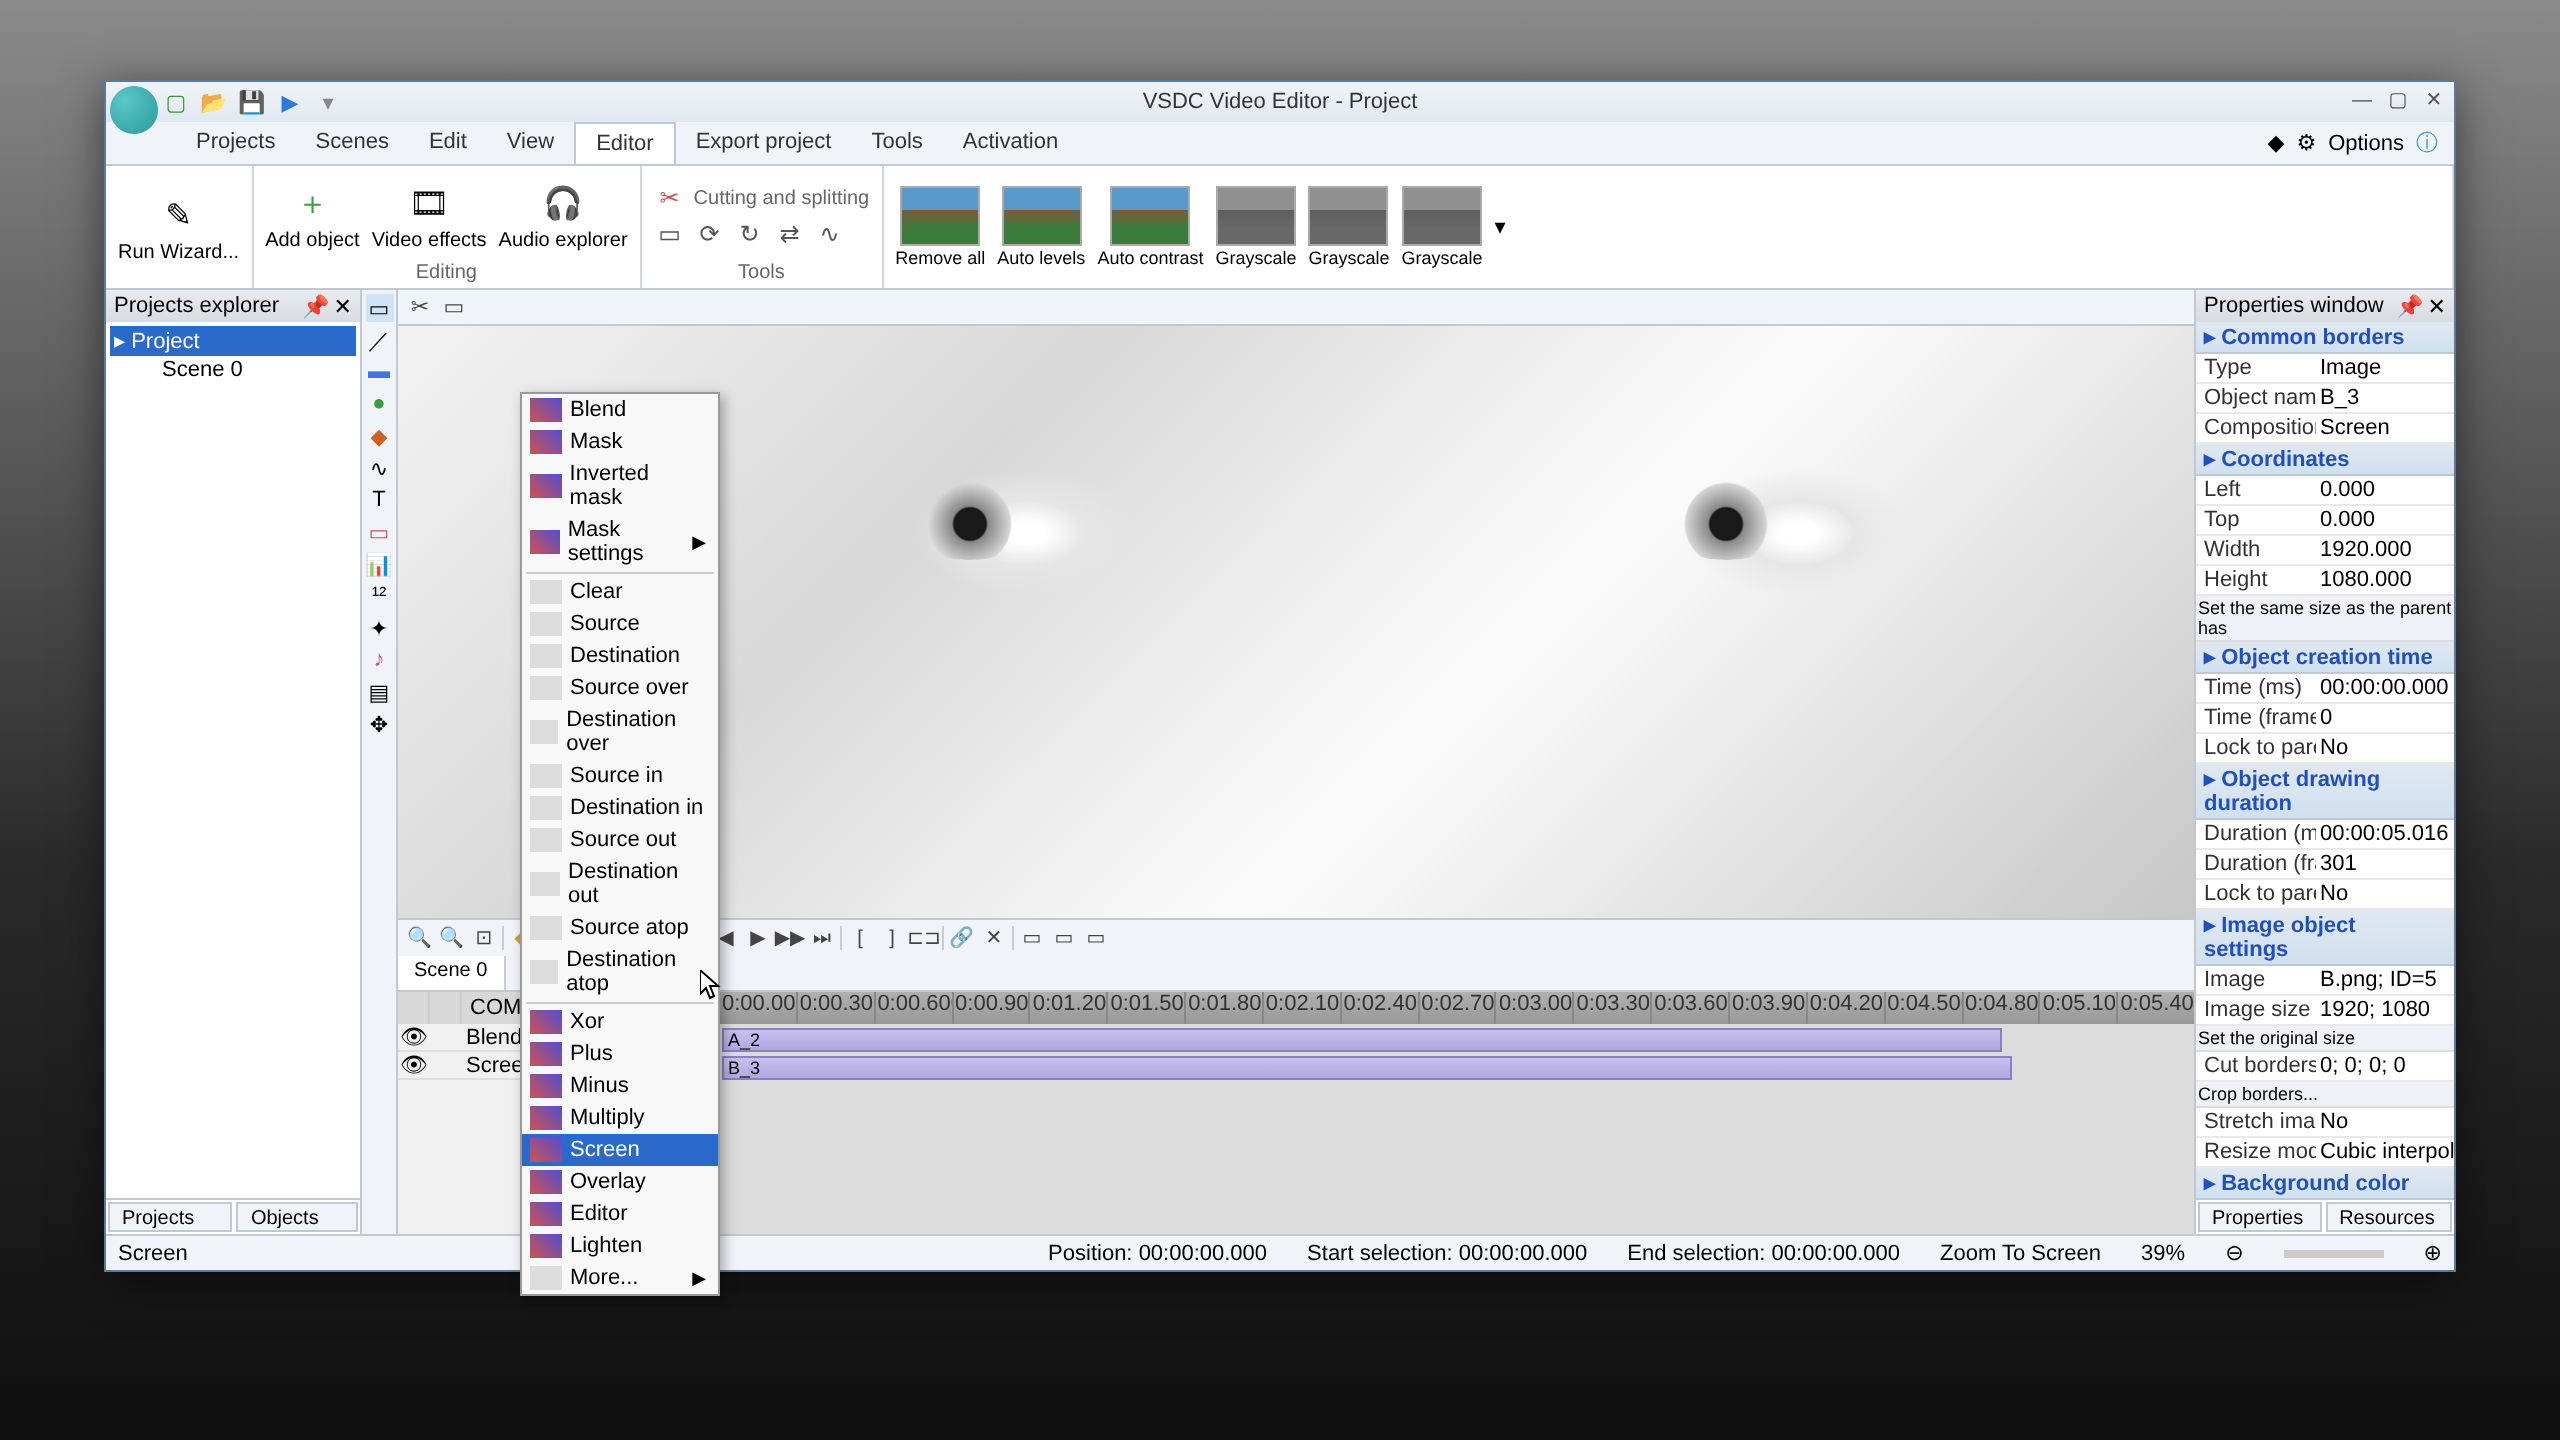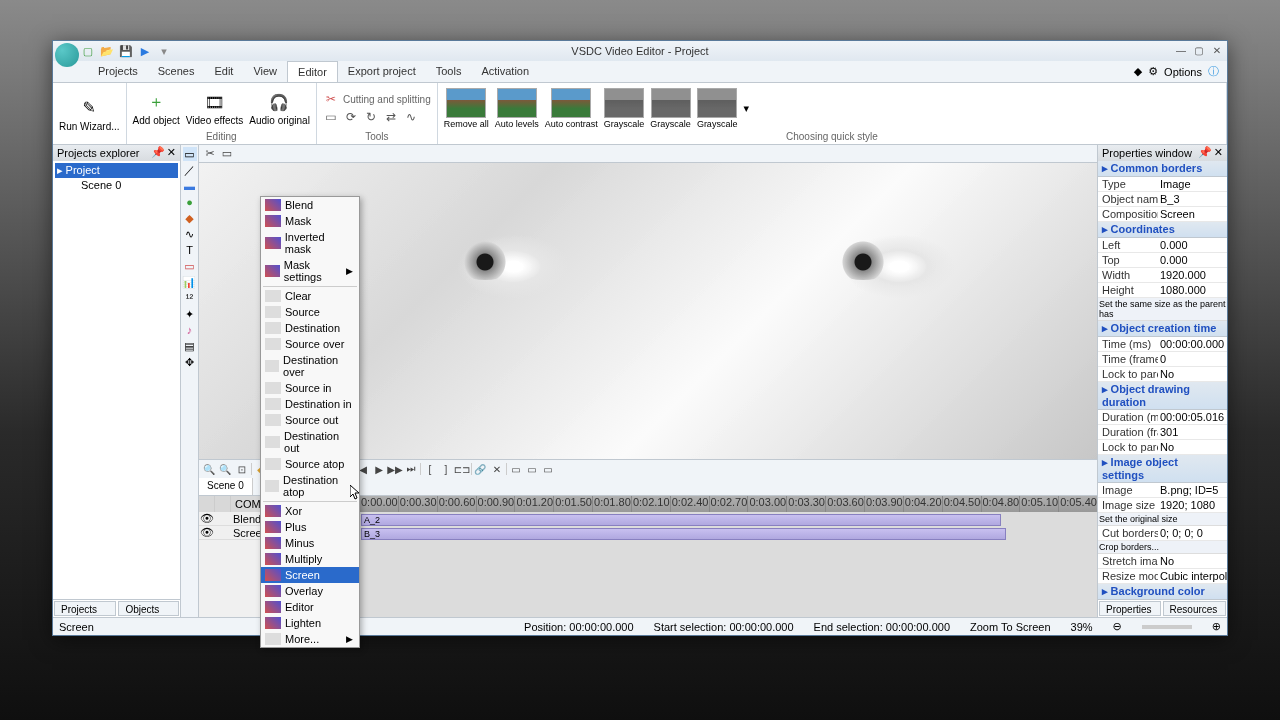--- a/index.html
+++ b/index.html
@@ -30,21 +30,21 @@
 .tools-col .row span { width: 16px; height: 16px; display: inline-flex; align-items: center; justify-content: center; font-size: 12px; color: #555; }
 .style-thumb { width: 40px; height: 30px; background: linear-gradient(180deg,#5a9acb 40%,#7a5a3a 40%,#3a7a3a 70%); border: 1px solid #aaa; position: relative; }
 .style-thumb.gray { filter: grayscale(1); }
 .style-item { display: flex; flex-direction: column; align-items: center; gap: 1px; cursor: pointer; }
 .style-item .lbl { font-size: 9px; }
 .toolbar2 { height: 18px; background: #f0f4f8; border-bottom: 1px solid #c0c8d0; display: flex; align-items: center; gap: 3px; padding: 0 4px; }
 .toolbar2 span { width: 14px; height: 14px; display: inline-flex; align-items: center; justify-content: center; font-size: 11px; color: #444; }
 .toolbar2 .sep { width: 1px; height: 14px; background: #ccc; margin: 0 2px; }
 .main { flex: 1; display: flex; min-height: 0; }
 .left-panel { width: 128px; border-right: 1px solid #c0c8d0; display: flex; flex-direction: column; }
-.panel-header { height: 16px; background: linear-gradient(180deg,#e8ecf0,#d8dce0); font-size: 10px; padding: 2px 4px; display: flex; align-items: flex-end; }
+.panel-header { height: 16px; background: linear-gradient(180deg,#e8ecf0,#d8dce0); font-size: 10px; padding: 2px 4px; display: flex; align-items: flex-start; }
 .panel-header .pin { margin-left: auto; display: flex; gap: 2px; }
 .tree { padding: 2px; flex: 1; }
 .tree .node { font-size: 11px; padding: 1px 2px; }
 .tree .node.sel { background: #2a6acb; color: #fff; }
 .tree .child { margin-left: 24px; }
 .vtoolbar { width: 18px; background: #f0f4f8; display: flex; flex-direction: column; gap: 2px; padding: 2px 0; align-items: center; border-right: 1px solid #c0c8d0; }
 .vtoolbar span { width: 14px; height: 14px; display: inline-flex; align-items: center; justify-content: center; font-size: 11px; }
 .center { flex: 1; display: flex; flex-direction: column; min-width: 0; }
 .canvas { flex: 1; background: #fafafa; position: relative; overflow: hidden; }
 .canvas-img { position: absolute; inset: 0; background: radial-gradient(ellipse 140px 80px at 35% 35%, #fff 0%, #ddd 20%, transparent 40%), radial-gradient(ellipse 140px 80px at 78% 35%, #fff 0%, #ddd 20%, transparent 40%), linear-gradient(135deg, #e8e8e8 0%, #d0d0d0 30%, #f0f0f0 60%, #c0c0c0 100%); filter: grayscale(1) contrast(1.1); }
@@ -148,21 +148,21 @@
 object</div>
           </div>
         <div class="ribbon-btn-lg">
             <div class="icn">🎞</div>
             <div class="lbl">Video
 effects</div>
           </div>
         <div class="ribbon-btn-lg">
             <div class="icn">🎧</div>
             <div class="lbl">Audio
-original</div>
+explorer</div>
           </div>
       </div>
       <div class="group-label">Editing</div>
     </div>
     <div class="ribbon-group">
       <div class="items">
         <div class="tools-col">
           <div class="row">
               <span style="color:#d05050">✂</span>
               <span style="width:auto;white-space:nowrap;font-size:10px;color:#666">Cutting and splitting</span>
@@ -199,21 +199,20 @@
         <div class="style-item">
             <div class="style-thumb gray"></div>
             <div class="lbl">Grayscale</div>
           </div>
         <div class="style-item">
             <div class="style-thumb gray"></div>
             <div class="lbl">Grayscale</div>
           </div>
         <span>▾</span>
       </div>
-      <div class="group-label">Choosing quick style</div>
     </div>
   </div>
 
   <div class="toolbar2" style="position:absolute;left:182px;top:104px;right:130px">
   </div>
 
   <div class="main">
     <div class="left-panel">
       <div class="panel-header">
           <span>Projects explorer</span>

